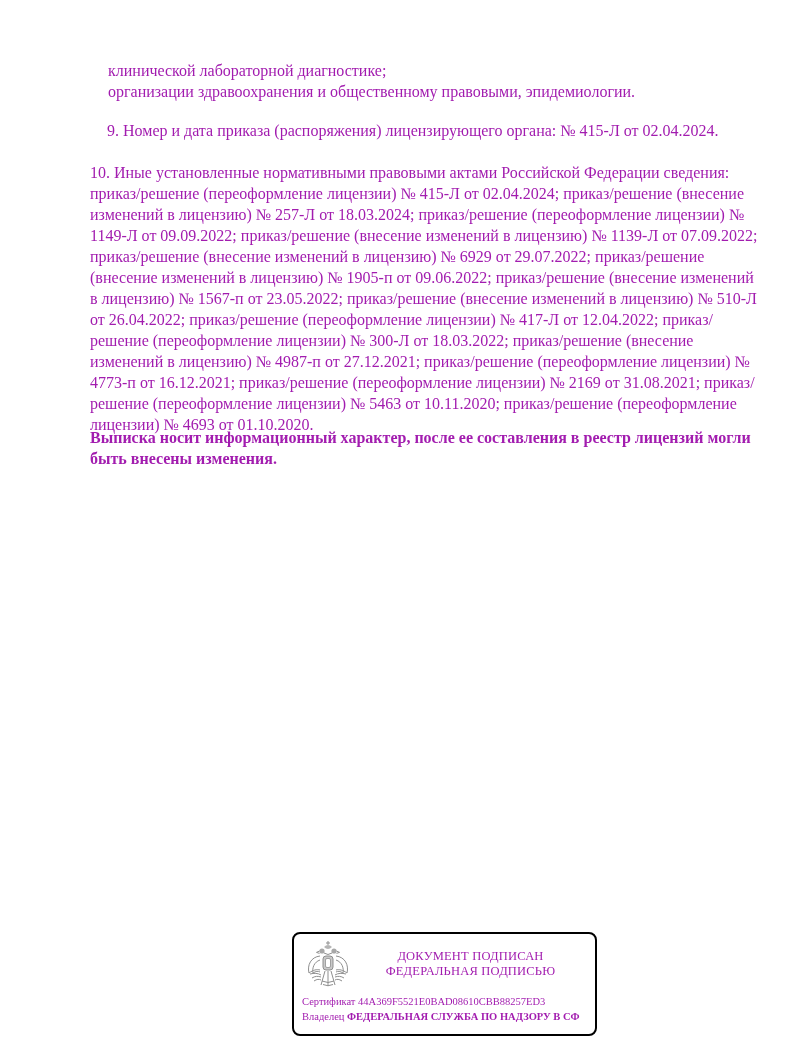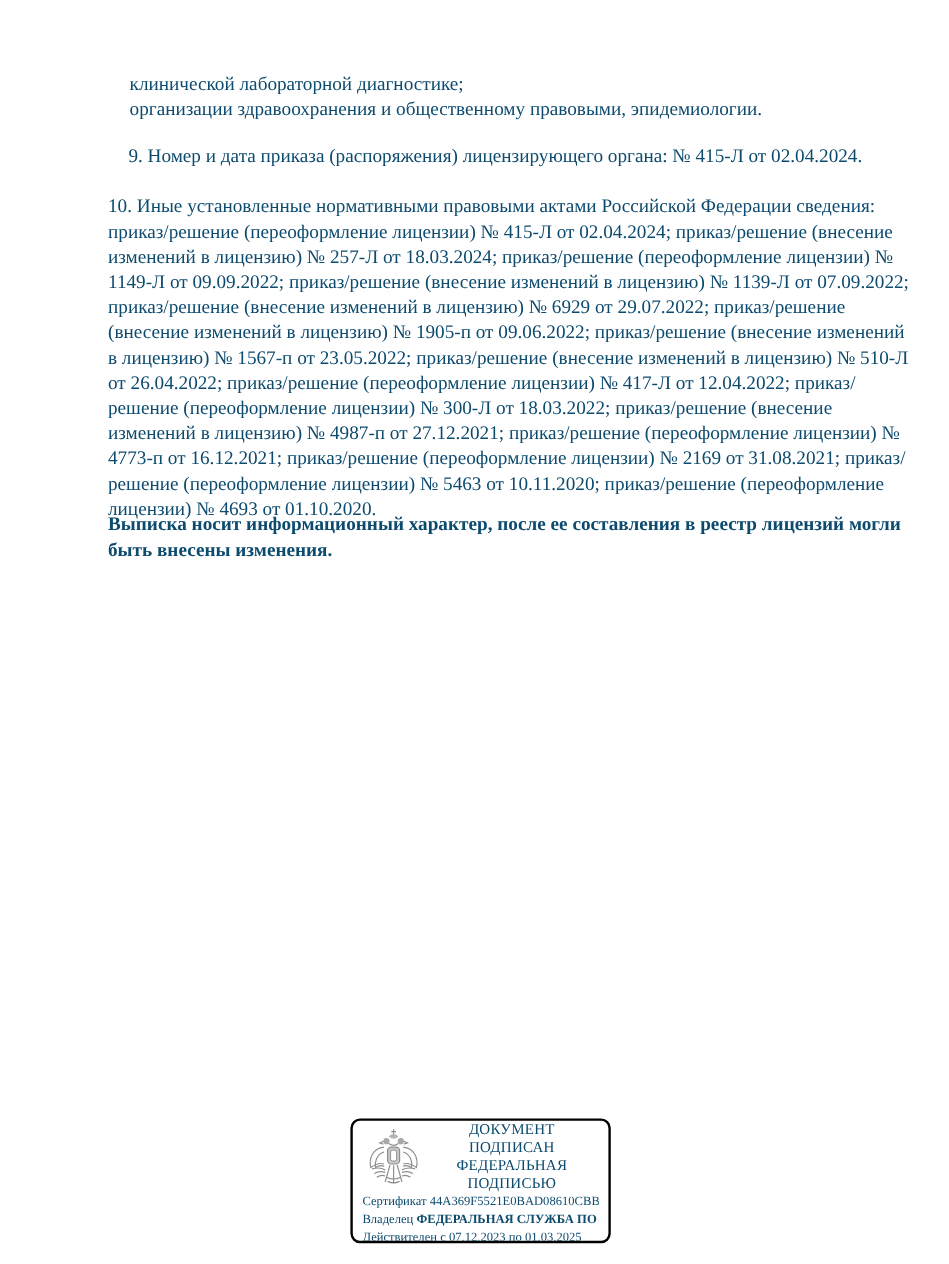--- a/index.html
+++ b/index.html
@@ -5,38 +5,38 @@
   * { margin: 0; padding: 0; box-sizing: border-box; }
   html, body { background: #ffffff; }
   .page {
     position: relative;
     width: 791px;
     height: 1053px;
     background: #ffffff;
     font-family: "Liberation Serif", "DejaVu Serif", serif;
     font-size: 16px;
     line-height: 21px;
-    color: #0c4a6e;
+    color: #a21caf;
     overflow: hidden;
   }
   .intro {
     position: absolute;
     left: 108px;
     top: 60px;
     width: 650px;
   }
   .para { position: absolute; left: 90px; width: 668px; }
   .s9  { top: 120px; margin-left: 17px; }
   .s10 { top: 162px; }
   .disclaimer { top: 427px; font-weight: bold; }
   .stamp {
     position: absolute;
     left: 292px;
     top: 932px;
-    width: 217px;
+    width: 305px;
     height: 104px;
     border: 2px solid #000000;
     border-radius: 8px;
     background: #ffffff;
     padding: 4px 8px 4px 8px;
     overflow: hidden;
   }
   .stamp-header {
     display: flex;
     align-items: center;
@@ -112,17 +112,16 @@
         </svg>
       </div>
       <div class="stamp-title">
         <div>ДОКУМЕНТ ПОДПИСАН</div>
         <div>ФЕДЕРАЛЬНАЯ ПОДПИСЬЮ</div>
       </div>
     </div>
     <div class="stamp-lines">
       <div class="stamp-line"><span>Сертификат</span>&nbsp;<span>44A369F5521E0BAD08610CBB88257ED3</span></div>
       <div class="stamp-line"><span>Владелец</span>&nbsp;<span class="bold">ФЕДЕРАЛЬНАЯ СЛУЖБА ПО НАДЗОРУ В СФ</span></div>
-      <div class="stamp-line">Действителен с 07.12.2023 по 01.03.2025</div>
     </div>
   </div>
 
 </div>
 
 </body></html>

